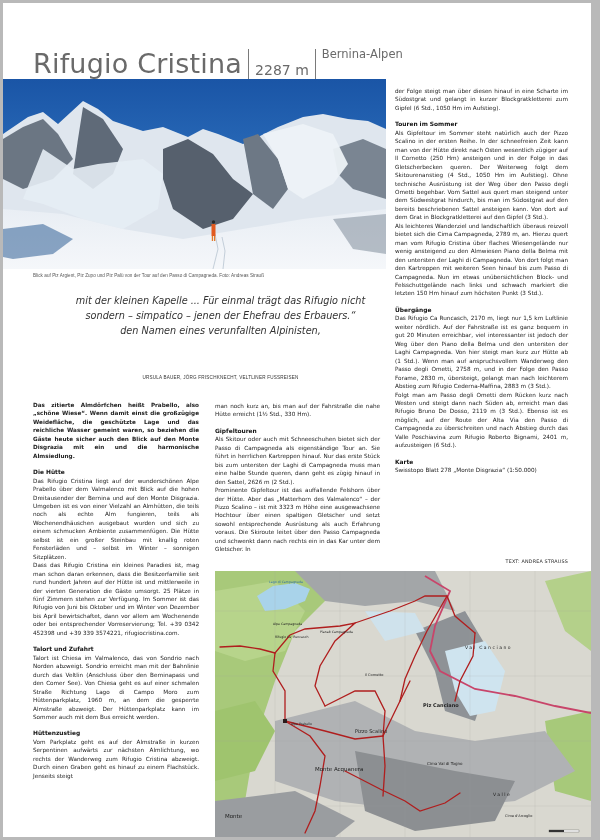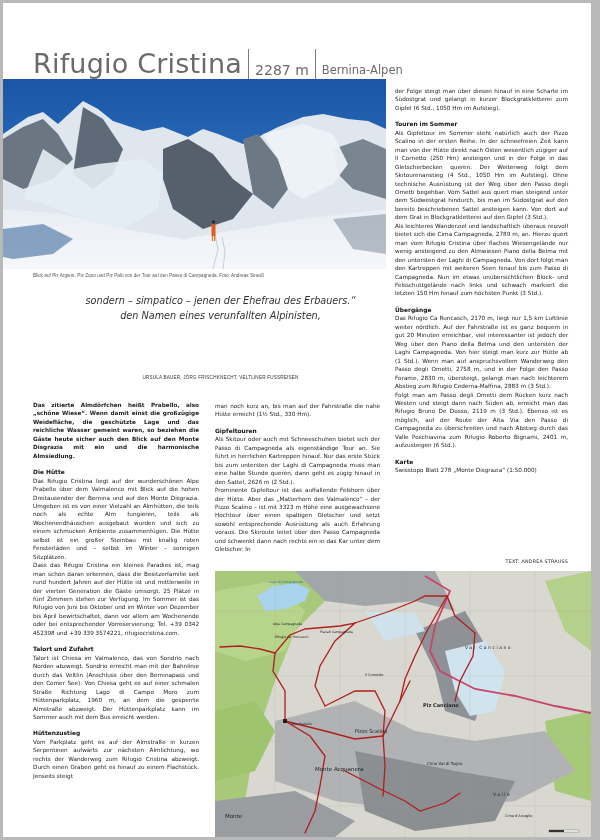--- a/index.html
+++ b/index.html
@@ -12,21 +12,21 @@
   }
 
   
   .title-row {
     position: absolute; left: 30px; top: 36px; height: 40px;
     display: flex; align-items: flex-end; color: #6e6e6e; white-space: nowrap;
   }
   .title-main { font-family: "DejaVu Sans", sans-serif; font-size: 27px; line-height: 30px; letter-spacing: 0.2px; color: #6a6a6a; }
   .title-sep { width: 1px; height: 30px; background: #7a7a7a; margin: 0 6px 0 6px; }
   .title-alt { font-family: "DejaVu Sans", sans-serif; font-size: 14px; line-height: 14px; margin-bottom: 2px; color: #6a6a6a; }
-  .title-region { font-family: "DejaVu Sans", sans-serif; font-size: 11.5px; line-height: 14px; margin-bottom: 2px; color: #6a6a6a; }
+  .title-region { font-family: "DejaVu Sans", sans-serif; font-size: 11.5px; line-height: 14px; margin-bottom: 18px; color: #6a6a6a; }
 
   
   .photo {
     position: absolute; left: 0; top: 76px; width: 383px; height: 190px; overflow: hidden;
     background: linear-gradient(180deg, #1c5fae 0%, #2a78c8 22%, #4f92d4 33%, #dfe8f1 36%, #c9d4de 60%, #e8eef4 80%, #f1f4f7 100%);
   }
   .photo svg { display: block; }
 
   .caption {
     position: absolute; left: 30px; top: 270px; font-size: 4.6px; color: #555;
@@ -119,20 +119,21 @@
         <circle cx="210.5" cy="143" r="1.7" fill="#2a2a2a"></circle>
         <rect x="208.8" y="157" width="1.3" height="5" fill="#e27a2a"></rect>
         <rect x="211" y="157" width="1.3" height="5" fill="#e27a2a"></rect>
       </g>
     </svg>
   </div>
 
   <div class="caption">Blick auf Piz Argient, Piz Zupo und Piz Palü von der Tour auf den Passo di Campagneda. Foto: Andreas Strauß</div>
 
   <div class="quote">
+    <span class="quote-line">mit der kleinen Kapelle ... Für einmal trägt das Rifugio nicht</span>
     <span class="quote-line">sondern – simpatico – jenen der Ehefrau des Erbauers.“</span>
     <span class="quote-line">den Namen eines verunfallten Alpinisten,</span>
   </div>
   <div class="quote-src">Ursula Bauer, Jörg Frischknecht, Veltliner Fussreisen</div>
 
   <div class="col col-right">
     <p>der Folge steigt man über diesen hinauf in eine Scharte im Südostgrat und gelangt in kurzer Blockgratkletterei zum Gipfel (6 Std., 1050 Hm im Aufstieg).</p>
     <h3>Touren im Sommer</h3>
     <p>Als Gipfeltour im Sommer steht natürlich auch der Pizzo Scalino in der ersten Reihe. In der schneefreien Zeit kann man von der Hütte direkt nach Osten wesentlich zügiger auf Il Cornetto (250 Hm) ansteigen und in der Folge in das Gletscherbecken queren. Der Weiterweg folgt dem Skitourenanstieg (4 Std., 1050 Hm im Aufstieg). Ohne technische Ausrüstung ist der Weg über den Passo degli Ometti begehbar. Vom Sattel aus quert man steigend unter dem Südwestgrat hindurch, bis man im Südostgrat auf den bereits beschriebenen Sattel ansteigen kann. Von dort auf dem Grat in Blockgratkletterei auf den Gipfel (3 Std.).</p>
     <p>Als leichteres Wanderziel und landschaftlich überaus reizvoll bietet sich die Cima Campagneda, 2789 m, an. Hierzu quert man vom Rifugio Cristina über flaches Wiesengelände nur wenig ansteigend zu den Almwiesen Piano della Belma mit den untersten der Laghi di Campagneda. Von dort folgt man den Kartreppen mit weiteren Seen hinauf bis zum Passo di Campagneda. Nun im etwas unübersichtlichen Block- und Felsschuttgelände nach links und schwach markiert die letzten 150 Hm hinauf zum höchsten Punkt (3 Std.).</p>

